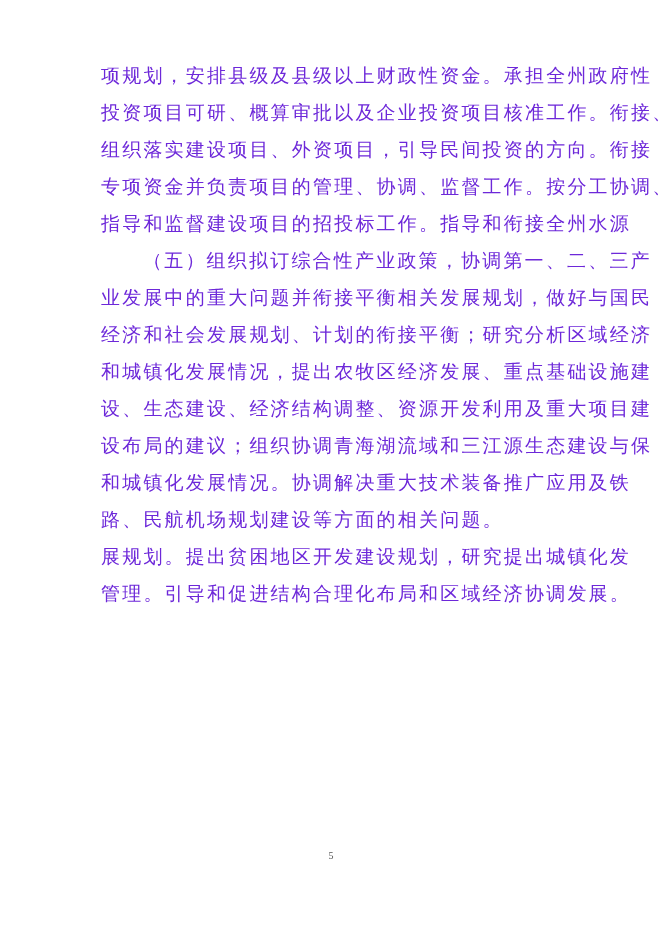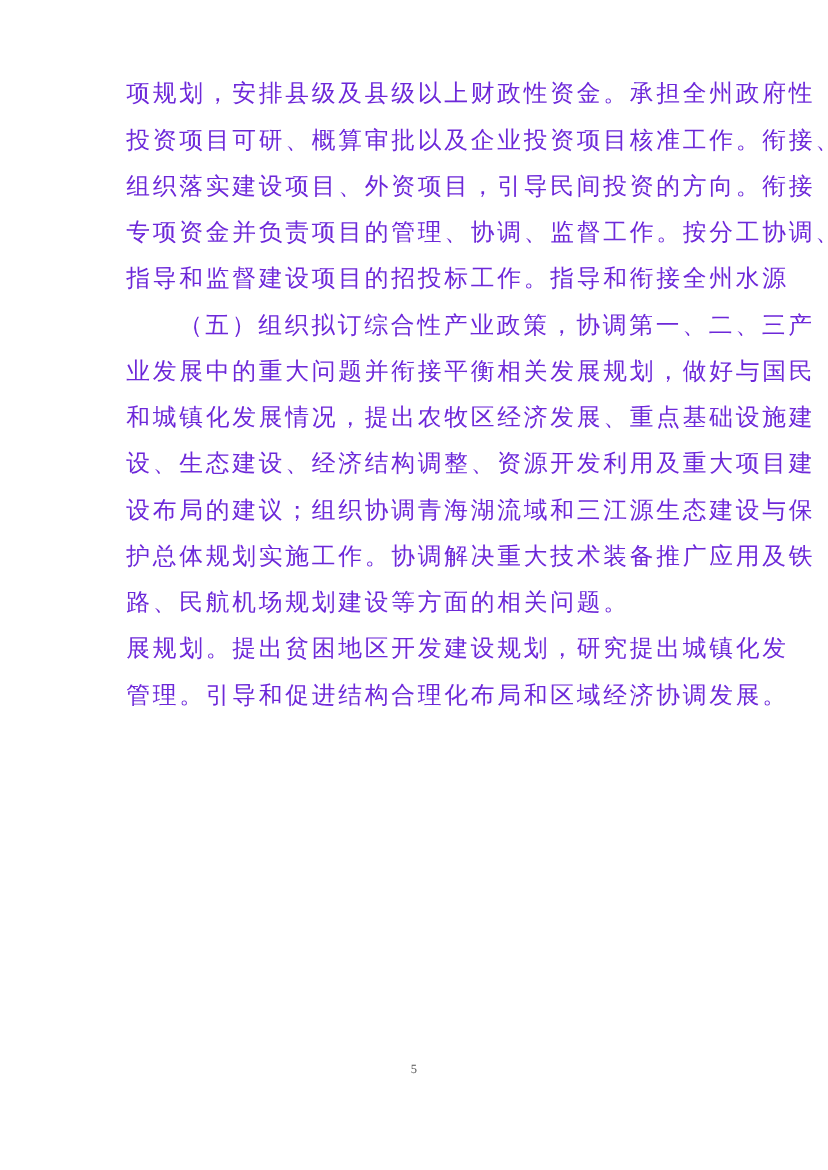--- a/index.html
+++ b/index.html
@@ -61,24 +61,25 @@
       <div class="line">项规划，安排县级及县级以上财政性资金。承担全州政府性</div>
       <div class="line">投资项目可研、概算审批以及企业投资项目核准工作。衔接、</div>
       <div class="line">组织落实建设项目、外资项目，引导民间投资的方向。衔接</div>
       <div class="line">专项资金并负责项目的管理、协调、监督工作。按分工协调、</div>
       <div class="line">指导和监督建设项目的招投标工作。指导和衔接全州水源</div>
     </div>
 
     <div>
       <div class="line indent">（五）组织拟订综合性产业政策，协调第一、二、三产</div>
       <div class="line">业发展中的重大问题并衔接平衡相关发展规划，做好与国民</div>
+      <div class="line">经济和社会发展规划、计划的衔接平衡；研究分析区域经济</div>
       <div class="line">和城镇化发展情况，提出农牧区经济发展、重点基础设施建</div>
       <div class="line">设、生态建设、经济结构调整、资源开发利用及重大项目建</div>
       <div class="line">设布局的建议；组织协调青海湖流域和三江源生态建设与保</div>
-      <div class="line">护总体规划实施工作。协调解决重大技术装备推广应用及铁</div>
+      <div class="line">和城镇化发展情况。协调解决重大技术装备推广应用及铁</div>
       <div class="line">路、民航机场规划建设等方面的相关问题。</div>
     </div>
 
     <div>
       <div class="line">展规划。提出贫困地区开发建设规划，研究提出城镇化发</div>
       <div class="line">管理。引导和促进结构合理化布局和区域经济协调发展。</div>
     </div>
 
 
   </div>

